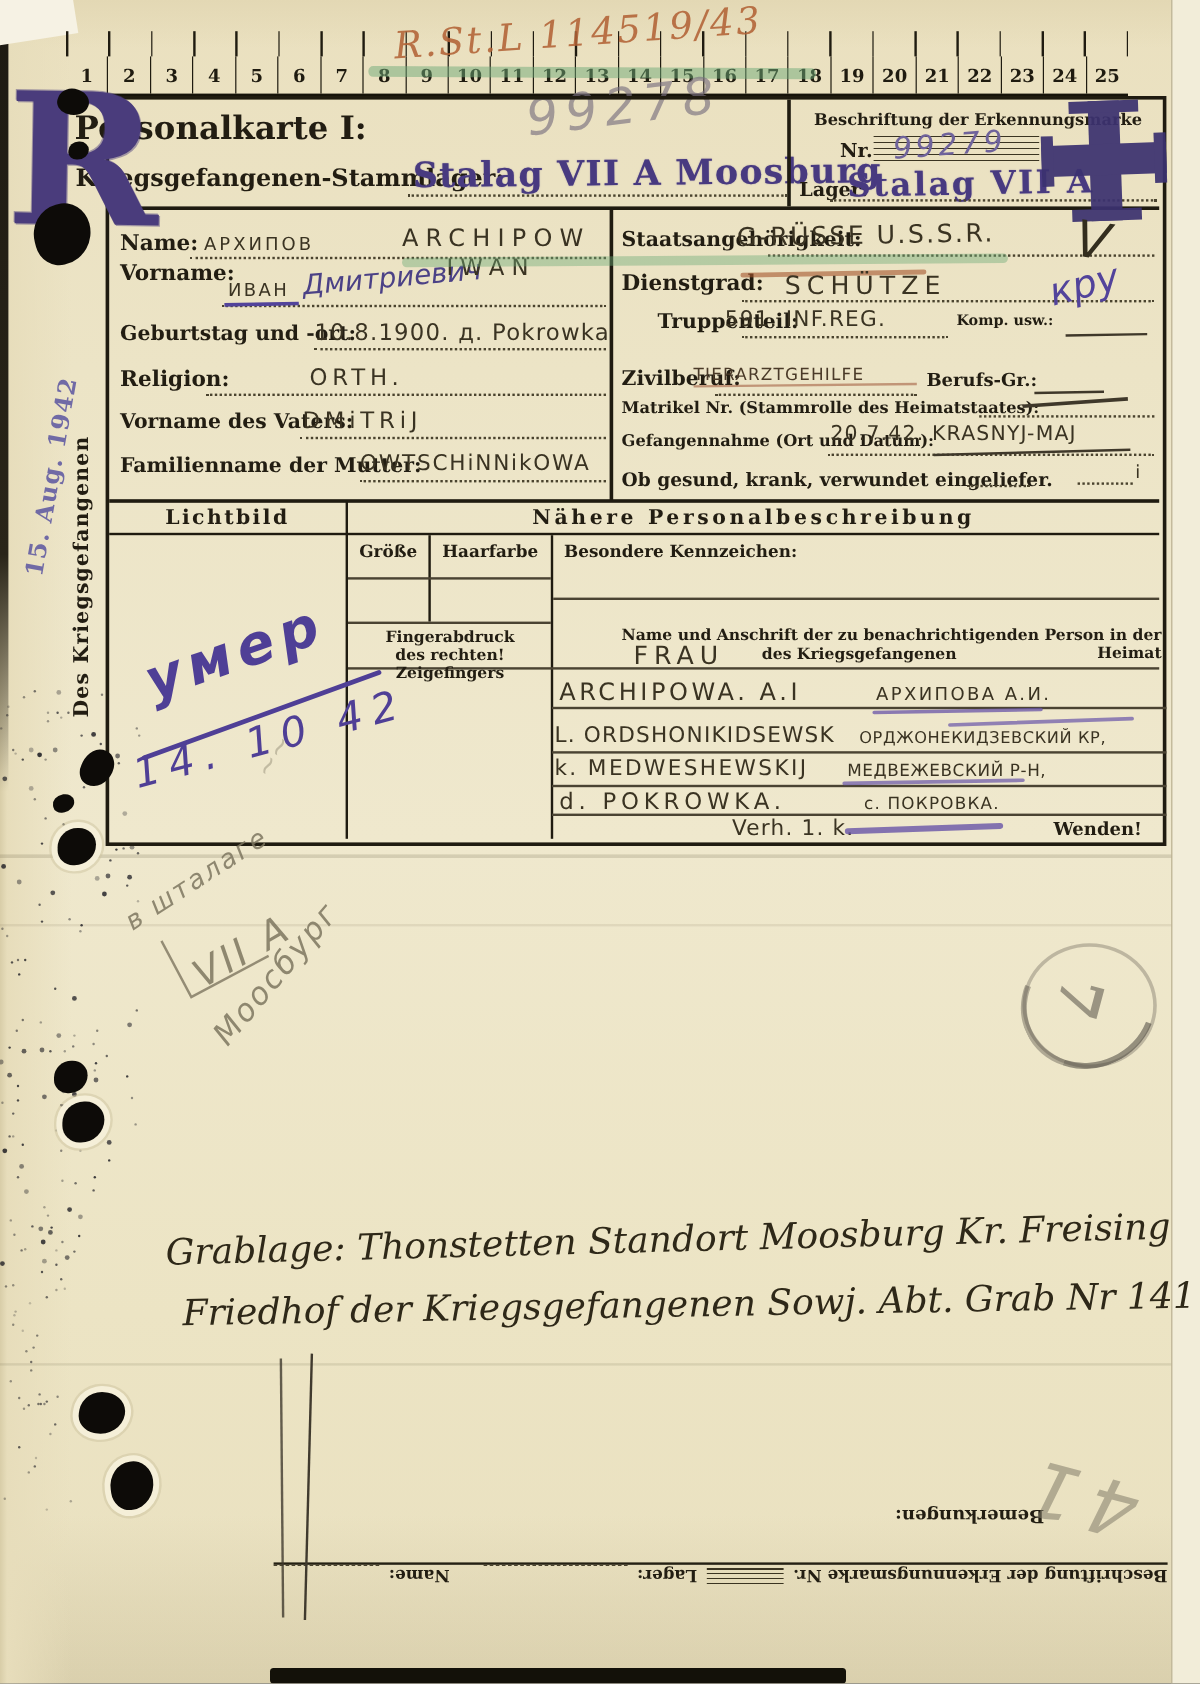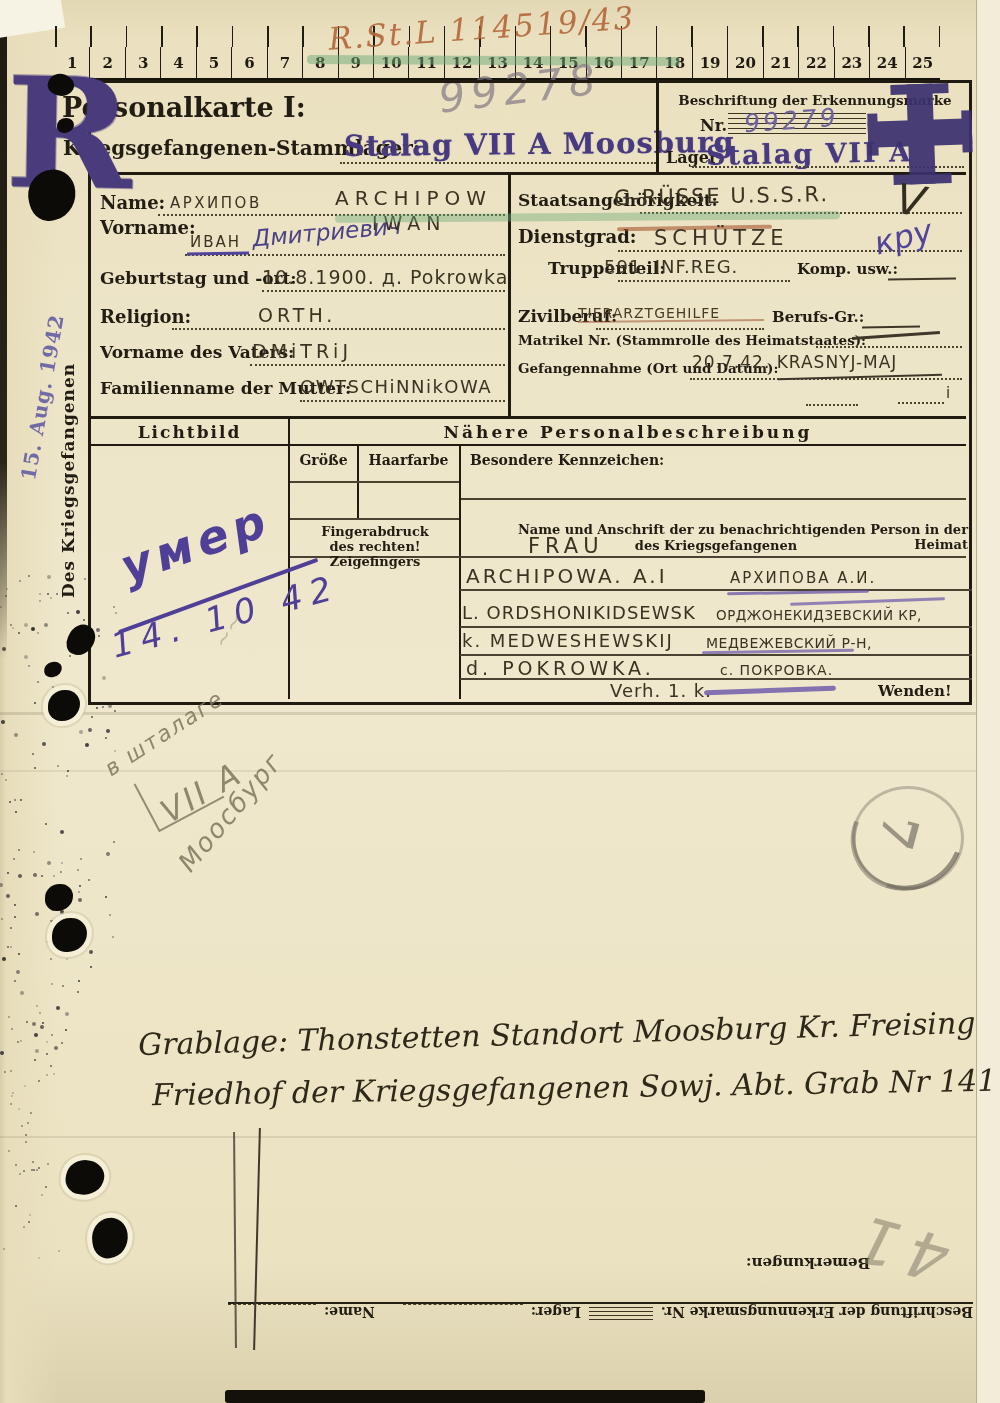--- a/index.html
+++ b/index.html
@@ -163,39 +163,40 @@
 
   <div class="abs fr" style="left:518px;top:226px;font-size:18px;">Dienstgrad:</div>
   <div class="abs dot" style="left:618px;top:232px;width:344px;height:18px;"></div>
   <div class="abs" style="left:617px;top:226px;width:155px;height:4px;background:rgba(165,85,45,.6);transform:rotate(-1deg);border-radius:2px;"></div>
   <div class="abs hw" style="left:654px;top:226px;font-size:21px;letter-spacing:5px;">SCHÜTZE</div>
   <div class="abs hw it purple" style="left:874px;top:218px;font-size:32px;transform:rotate(-14deg);">кру</div>
 
   <div class="abs fr" style="left:548px;top:258px;font-size:17px;">Truppenteil:</div>
   <div class="abs dot" style="left:618px;top:264px;width:172px;height:16px;"></div>
   <div class="abs hw" style="left:604px;top:256px;font-size:18px;letter-spacing:1px;">591. INF.REG.</div>
-  <div class="abs fr" style="left:797px;top:260px;font-size:15px;">Komp. usw.:</div>
+  <div class="abs fr" style="left:797px;top:260px;font-size:12px;">Komp. usw.:</div>
   <div class="abs" style="left:888px;top:278px;width:68px;height:2px;background:#3f382a;transform:rotate(-1deg);"></div>
 
   <div class="abs fr" style="left:518px;top:306px;font-size:17px;">Zivilberuf:</div>
   <div class="abs dot" style="left:596px;top:312px;width:168px;height:16px;"></div>
   <div class="abs hw" style="left:578px;top:305px;font-size:14px;letter-spacing:1px;color:#4a3a28;">TIERARZTGEHILFE</div>
   <div class="abs" style="left:578px;top:320px;width:186px;height:2px;background:rgba(150,70,40,.5);transform:rotate(-.6deg);"></div>
   <div class="abs fr" style="left:772px;top:308px;font-size:15px;">Berufs-Gr.:</div>
   <div class="abs" style="left:862px;top:326px;width:58px;height:2px;background:#3f382a;transform:rotate(-1deg);"></div>
 
   <div class="abs fr" style="left:518px;top:332px;font-size:13.5px;">Matrikel Nr. (Stammrolle des Heimatstaates):</div>
   <div class="abs dot" style="left:816px;top:330px;width:146px;height:16px;"></div>
   <div class="abs" style="left:852px;top:334px;width:88px;height:2.5px;background:#3f382a;transform:rotate(-4deg);"></div>
 
   <div class="abs fr" style="left:518px;top:360px;font-size:13.5px;text-align:right;">Gefangennahme (Ort und Datum):</div>
   <div class="abs dot" style="left:690px;top:362px;width:272px;height:16px;"></div>
   <div class="abs hw" style="left:692px;top:352px;font-size:17px;letter-spacing:1px;">20.7.42. KRASNYJ-MAJ</div>
   <div class="abs" style="left:778px;top:376px;width:164px;height:2px;background:#3f382a;transform:rotate(-1.5deg);"></div>
 
+  <div class="abs fr" style="left:518px;top:390px;font-size:15.5px;">Ob gesund, krank, verwundet eingeliefer.</div>
   <div class="abs dot" style="left:806px;top:390px;width:52px;height:14px;"></div>
   <div class="abs dot" style="left:898px;top:388px;width:46px;height:14px;"></div>
   <div class="abs hw" style="left:946px;top:384px;font-size:15px;">i</div>
 
   <div class="abs fr" style="left:58px;top:598px;font-size:17px;letter-spacing:1px;transform:rotate(-90deg);transform-origin:0 0;white-space:nowrap;">Des Kriegsgefangenen</div>
   <div class="abs" style="left:16px;top:478px;font-size:20px;font-weight:bold;color:rgba(91,85,160,.85);transform:rotate(-80deg);transform-origin:0 0;white-space:nowrap;font-family:'DejaVu Serif',serif;letter-spacing:1px;">15. Aug. 1942</div>
 
   <div class="abs" style="left:91px;top:416px;width:875px;height:2.5px;background:#1f1b10;"></div>
   <div class="abs" style="left:91px;top:444px;width:875px;height:2px;background:#1f1b10;"></div>
   <div class="abs" style="left:288px;top:418px;width:2px;height:281px;background:#1f1b10;"></div>

